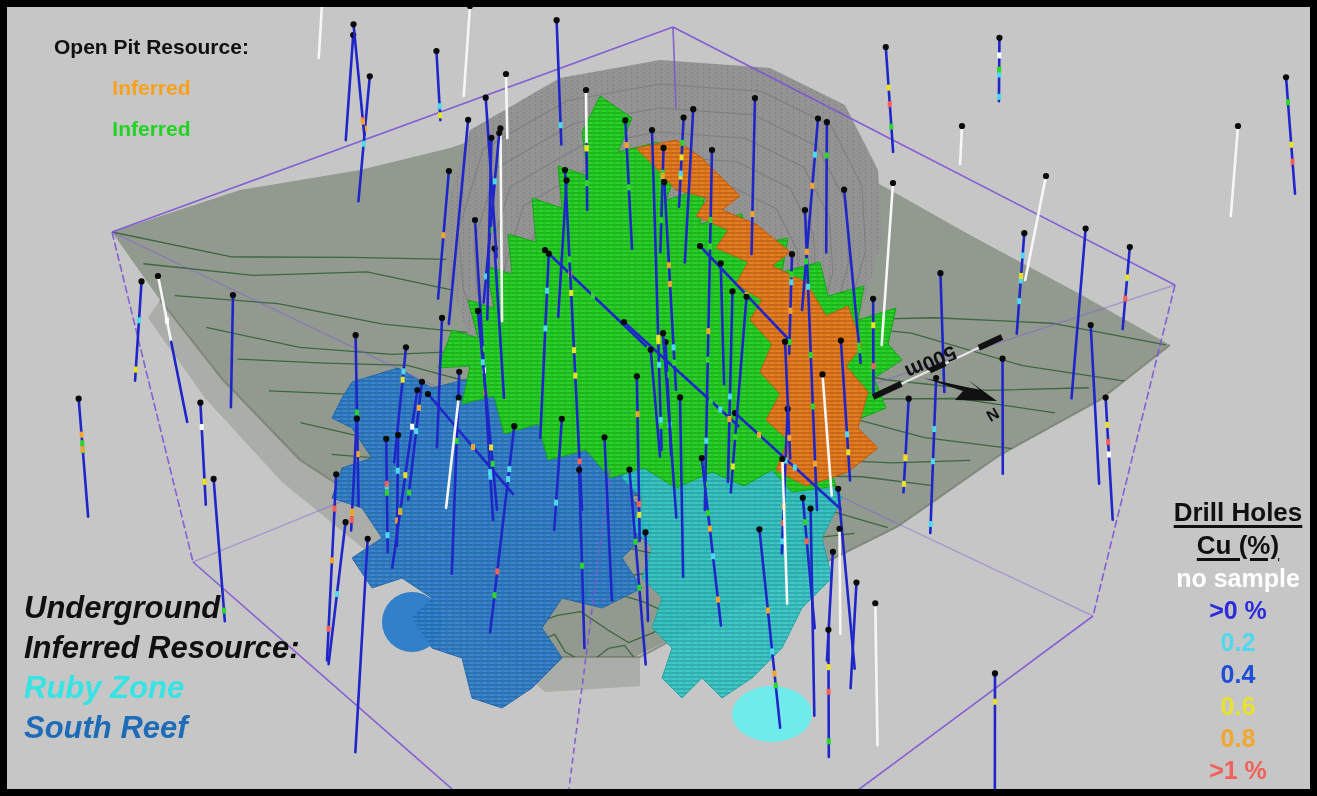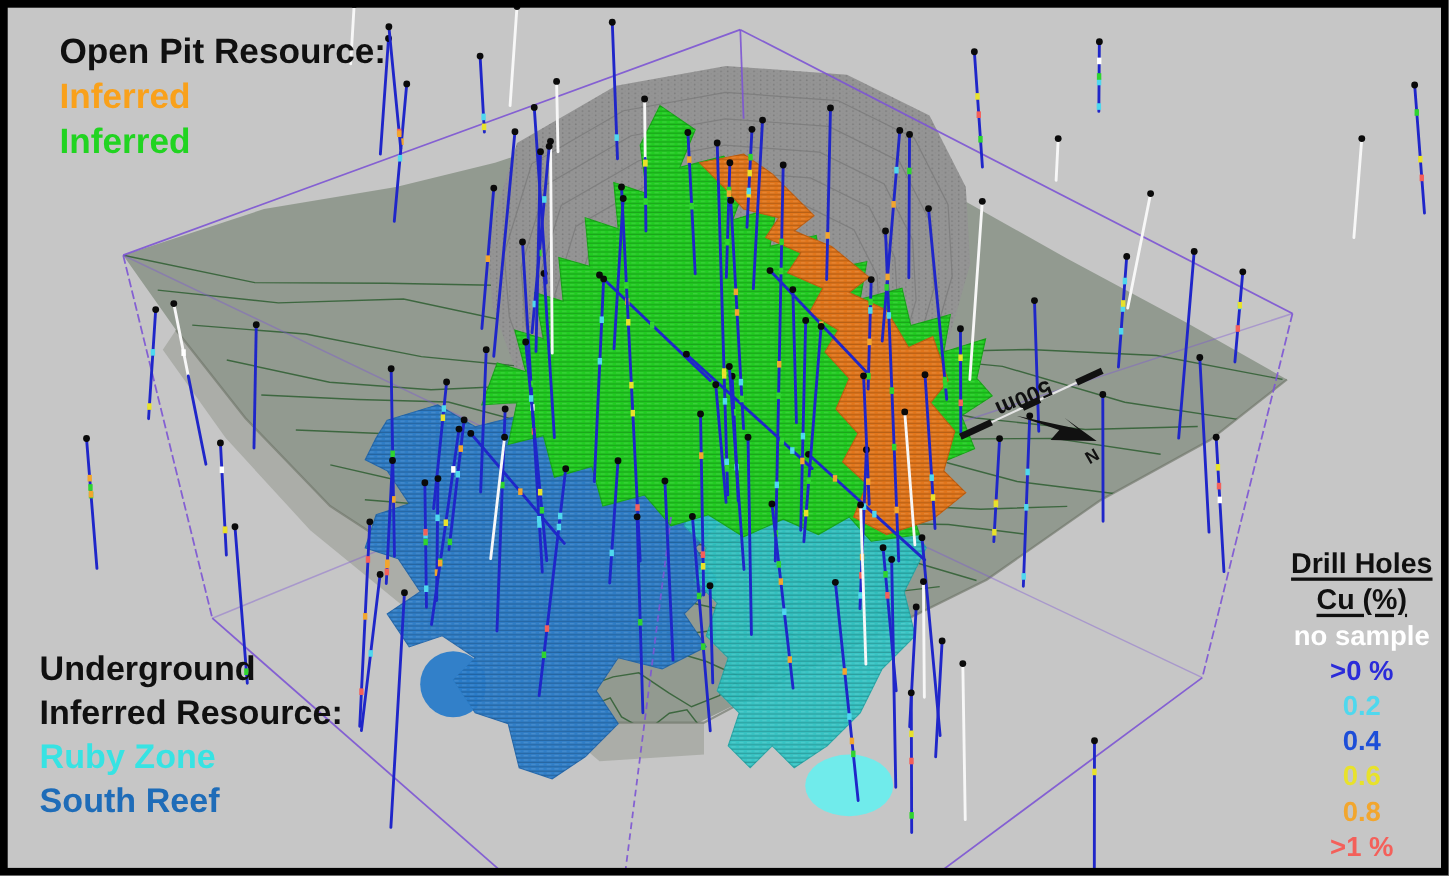--- a/index.html
+++ b/index.html
@@ -3,22 +3,22 @@
 <meta charset="utf-8">
 <style>
   html,body{margin:0;padding:0;background:#4a4a4a;}
   .stage{
     position:relative;width:1317px;height:796px;background:#c6c6c6;
     overflow:hidden;font-family:"Liberation Sans",sans-serif;
   }
   #scene{position:absolute;left:0;top:0;z-index:1;}
   .frame{position:absolute;inset:0;border:7px solid #000;pointer-events:none;z-index:40;}
   .anno{position:absolute;z-index:30;font-weight:bold;white-space:nowrap;}
-  .open-pit{left:54px;top:26px;font-size:32px;line-height:41px;color:#101010;}
-  .underground{left:36px;top:588px;font-size:31px;line-height:40px;color:#101010;}
+  .open-pit{left:54px;top:26px;font-size:21px;line-height:41px;color:#101010;text-align:center;}
+  .underground{left:24px;top:588px;font-size:31px;line-height:40px;color:#101010;font-style:italic;}
   .legend{
     position:absolute;left:1148px;top:496px;width:180px;z-index:30;
     text-align:center;font-weight:bold;font-size:25px;line-height:32px;color:#101010;
   }
   .legend .title{
     font-size:26px;line-height:33px;
     text-decoration:underline;text-decoration-thickness:3px;text-underline-offset:4px;
   }
 </style>
 </head>

